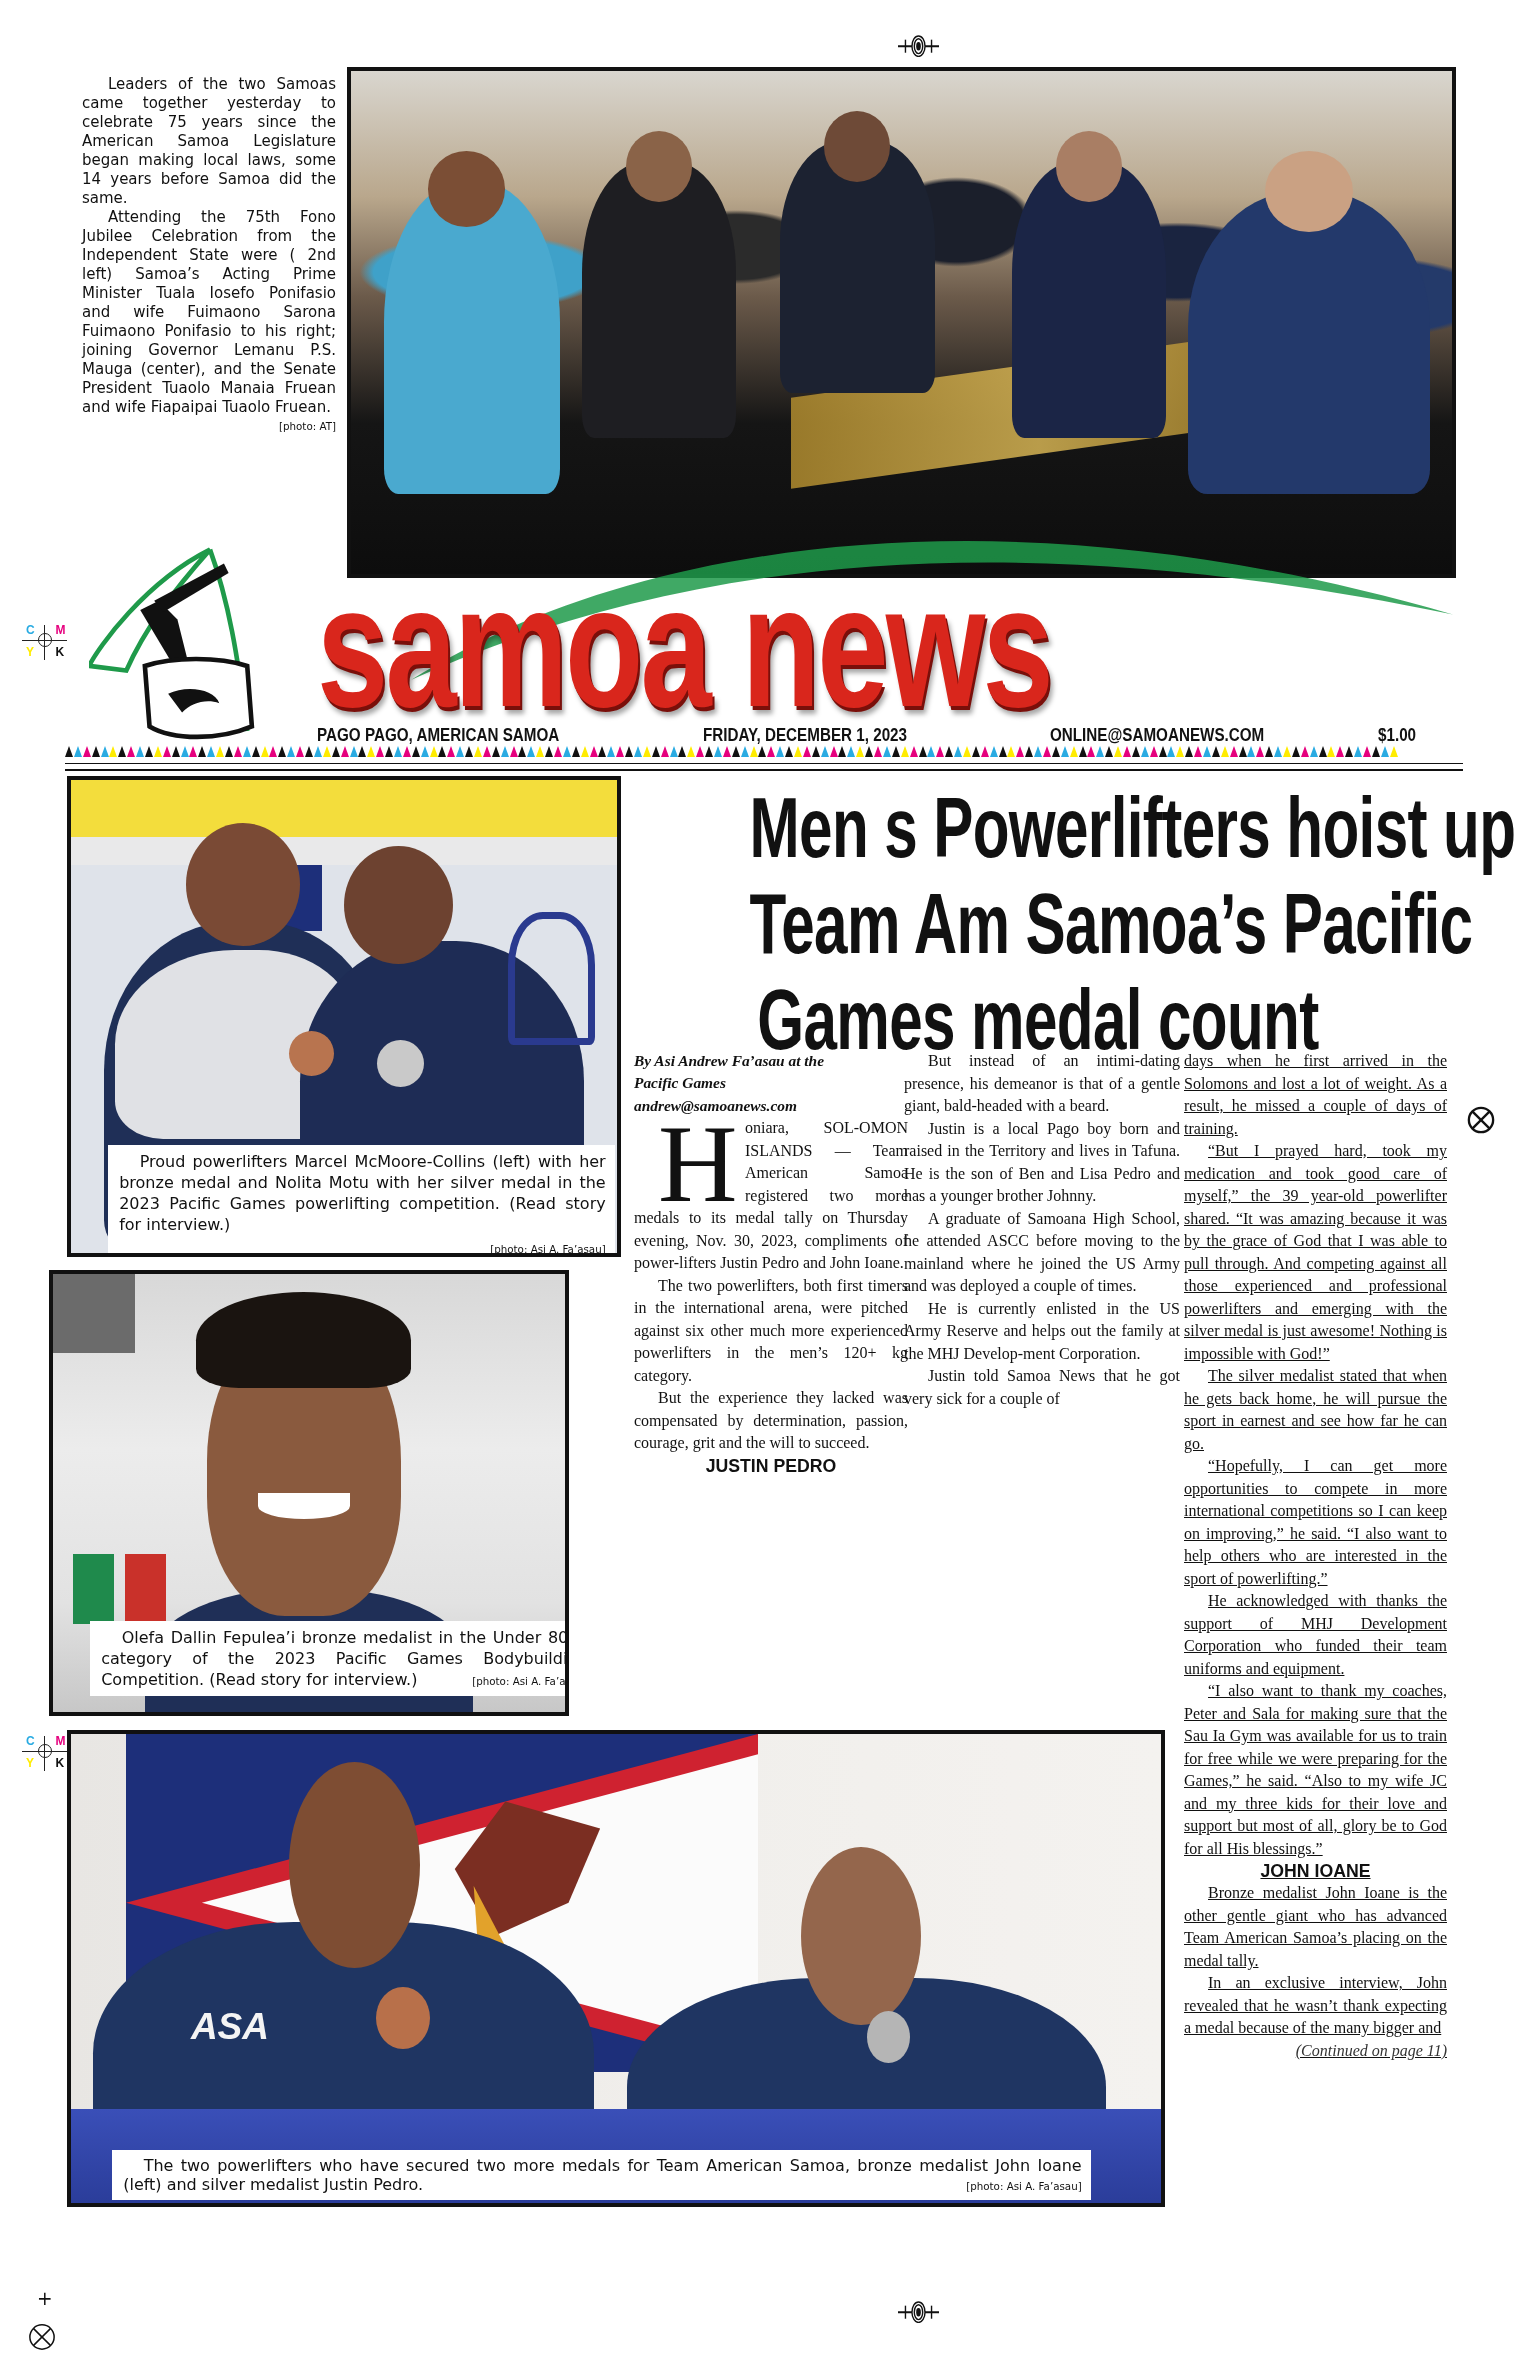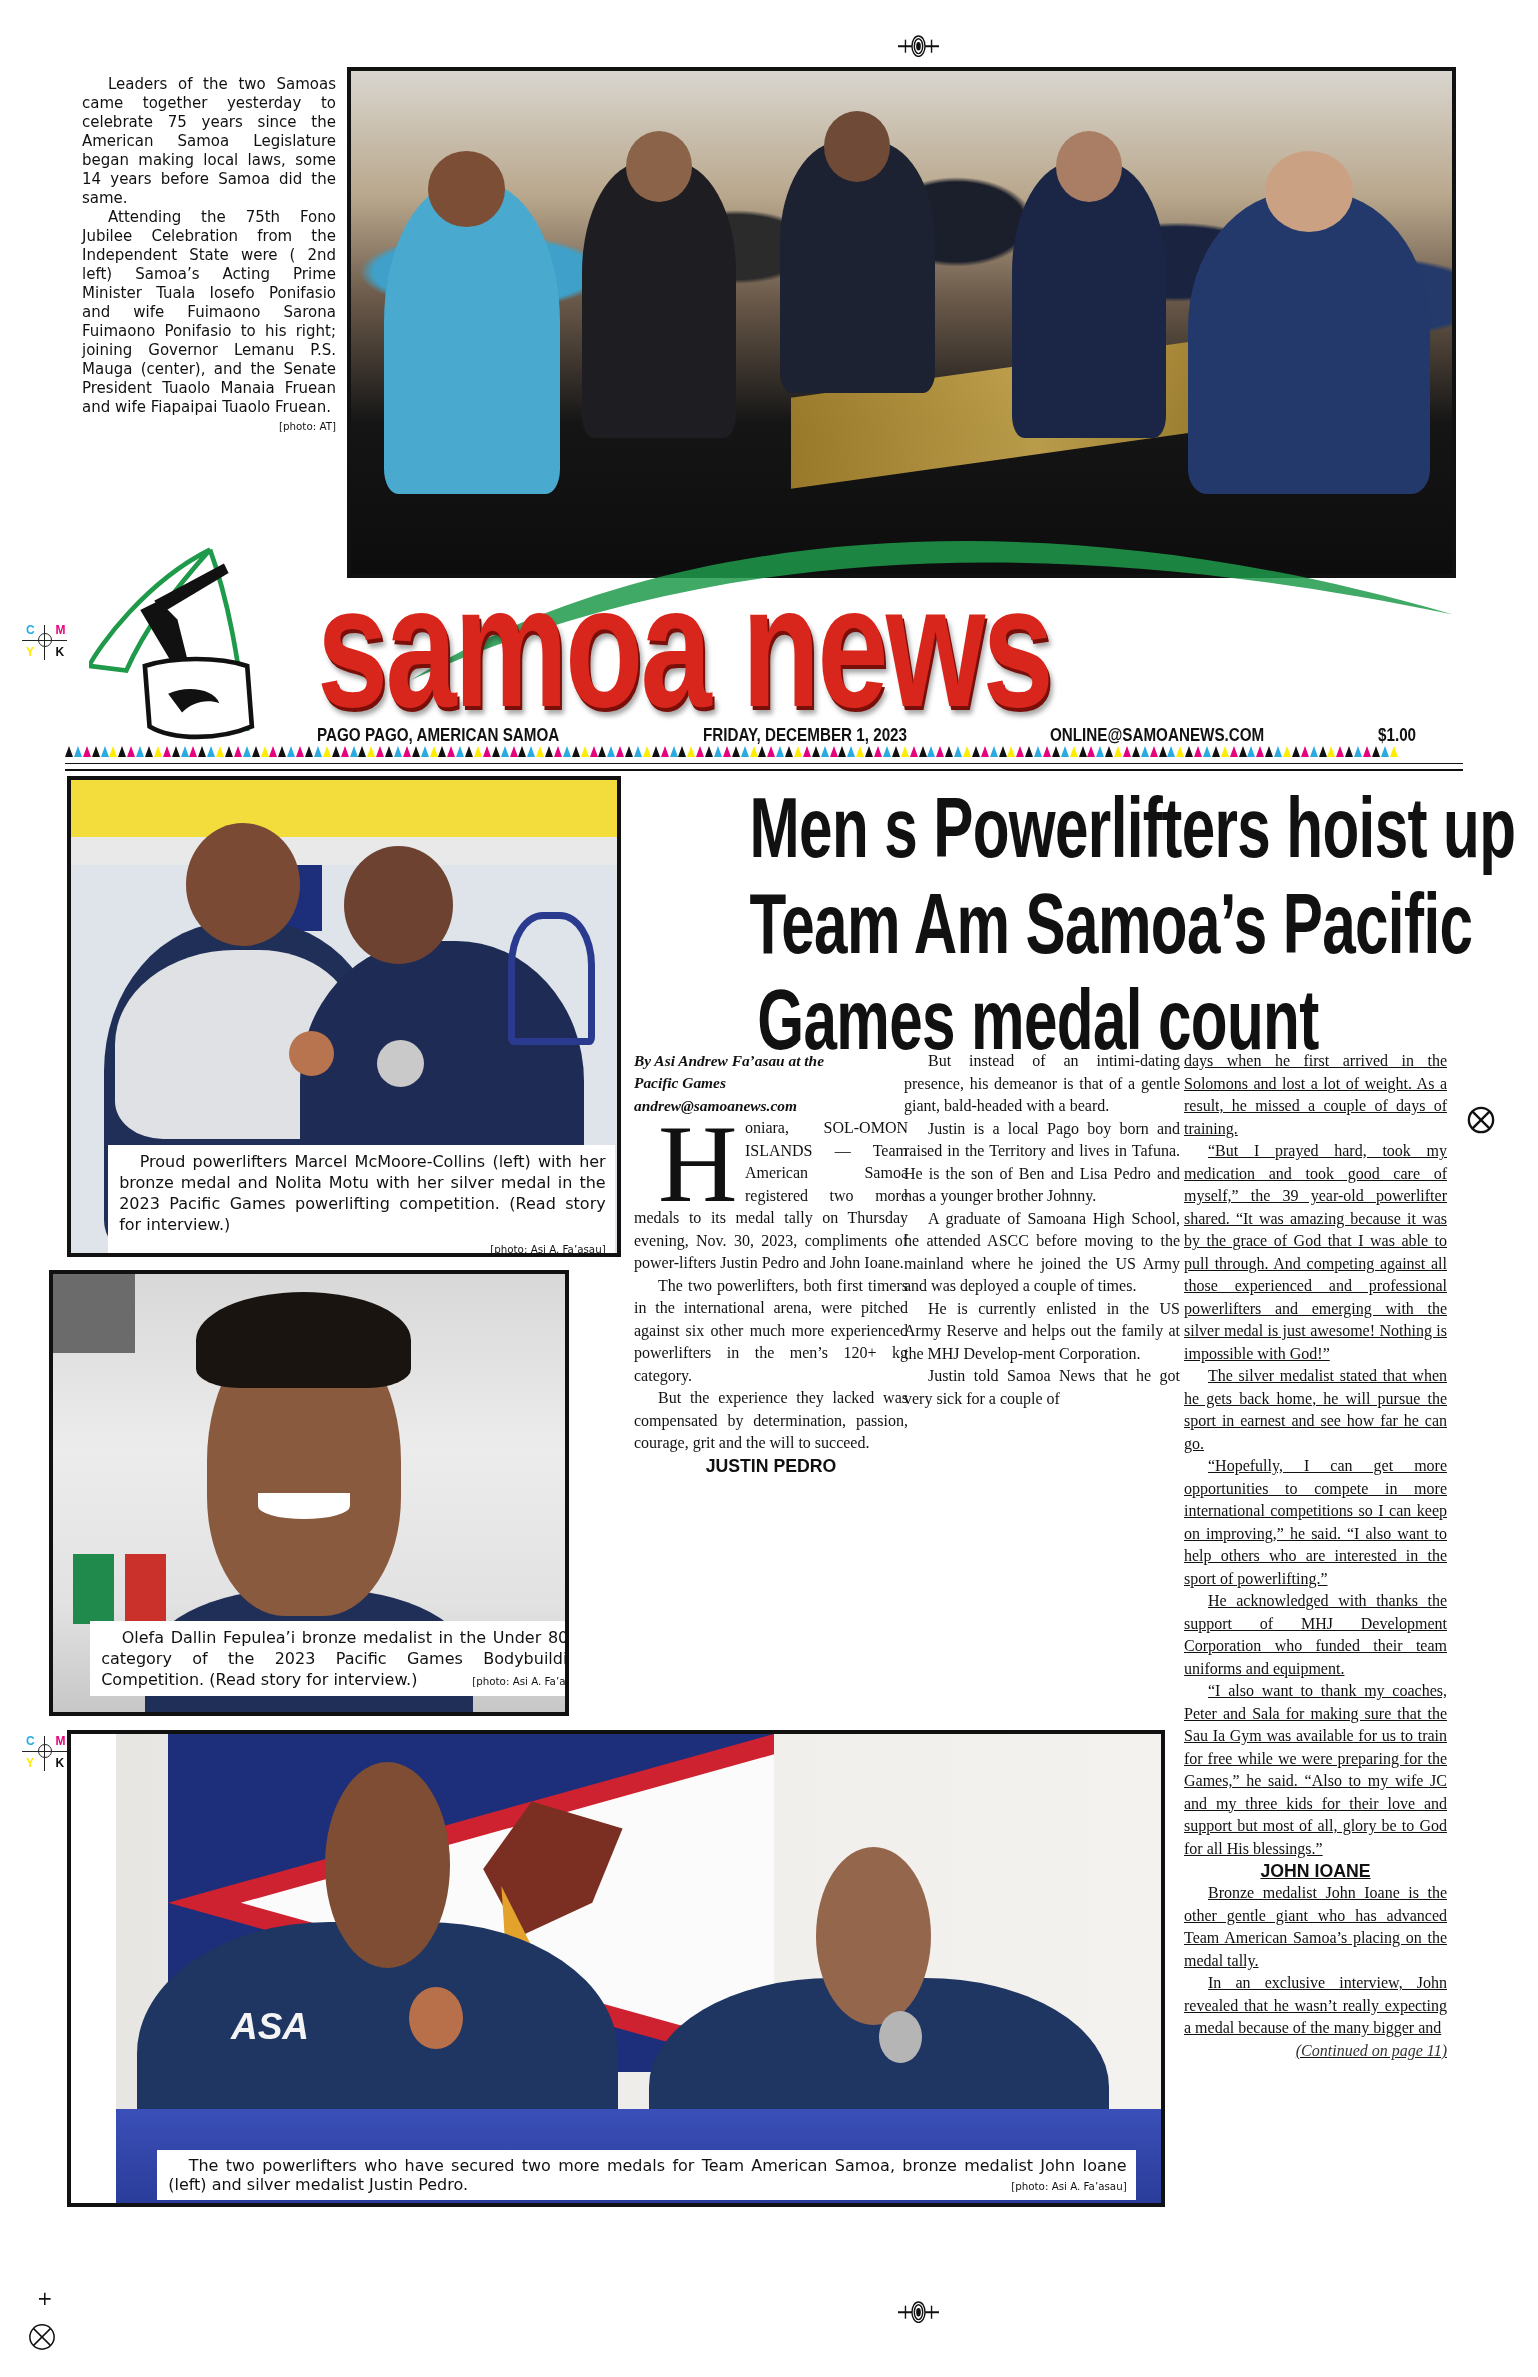--- a/index.html
+++ b/index.html
@@ -64,21 +64,21 @@
       linear-gradient(180deg, #f3dd3c 0 12%, #e9e9ea 12% 18%, #dfe3ea 18% 100%); }
   .women-figure { position:absolute; border-radius: 45% 45% 10% 10%; }
   .photo-man { left: 49px; top: 1270px; width: 520px; height: 446px; }
   .man-bg { background: linear-gradient(180deg, #d8d8d8 0%, #ececec 40%, #e2e2e2 75%, #c7c7c7 100%); }
 
   .caption-box { position: absolute; background: #fff; font-family: "DejaVu Sans", sans-serif; font-size: 16px; line-height: 21px; text-align: justify; padding: 5.6px 9.3px 3.7px 11.2px; color: #111; }
   .caption-box p { text-indent: 20.5px; }
   .caption-box .credit-inline { float: right; font-size: 10.3px; margin-top: 4.7px; }
 
   
-  .photo-lifters { left: 67px; top: 1730px; width: 1098px; height: 477px; padding-left: 45px; }
+  .photo-lifters { left: 67px; top: 1730px; width: 1098px; height: 477px; }
   .lifters-bg { background: linear-gradient(90deg, #e8e6e3 0%, #f1efec 60%, #f4f2ef 100%); }
   .flag { position: absolute; left: 5%; top: 0; width: 58%; height: 72%; background: #1d2f7a; }
 
   .lifter { position: absolute; background: #1f3562; border-radius: 40% 40% 6% 6%; }
   .head { position: absolute; border-radius: 50%; background: #8a5a3e; }
   .medal { position: absolute; border-radius: 50%; }
 
   
   .col { position: absolute; font-size: 16px; line-height: 22.5px; text-align: justify; color: #111; }
   .col p { text-indent: 24px; }
@@ -424,16 +424,16 @@
 
 <div class="col col-3">
   <p class="noindent">days when he first arrived in the Solomons and lost a lot of weight. As a result, he missed a couple of days of training.</p>
   <p>“But I prayed hard, took my medication and took good care of myself,” the 39 year-old powerlifter shared. “It was amazing because it was by the grace of God that I was able to pull through. And competing against all those experienced and professional powerlifters and emerging with the silver medal is just awesome! Nothing is impossible with God!”</p>
   <p>The silver medalist stated that when he gets back home, he will pursue the sport in earnest and see how far he can go.</p>
   <p>“Hopefully, I can get more opportunities to compete in more international competitions so I can keep on improving,” he said. “I also want to help others who are interested in the sport of powerlifting.”</p>
   <p>He acknowledged with thanks the support of MHJ Development Corporation who funded their team uniforms and equipment.</p>
   <p>“I also want to thank my coaches, Peter and Sala for making sure that the Sau Ia Gym was available for us to train for free while we were preparing for the Games,” he said. “Also to my wife JC and my three kids for their love and support but most of all, glory be to God for all His blessings.”</p>
   <p class="subhead">JOHN IOANE</p>
   <p>Bronze medalist John Ioane is the other gentle giant who has advanced Team American Samoa’s placing on the medal tally.</p>
-  <p>In an exclusive interview, John revealed that he wasn’t really expecting a medal because of the many bigger and</p>
+  <p>In an exclusive interview, John revealed that he wasn’t thank expecting a medal because of the many bigger and</p>
   <p class="continued">(Continued on page 11)</p>
 </div>
 
 
 </body></html>

